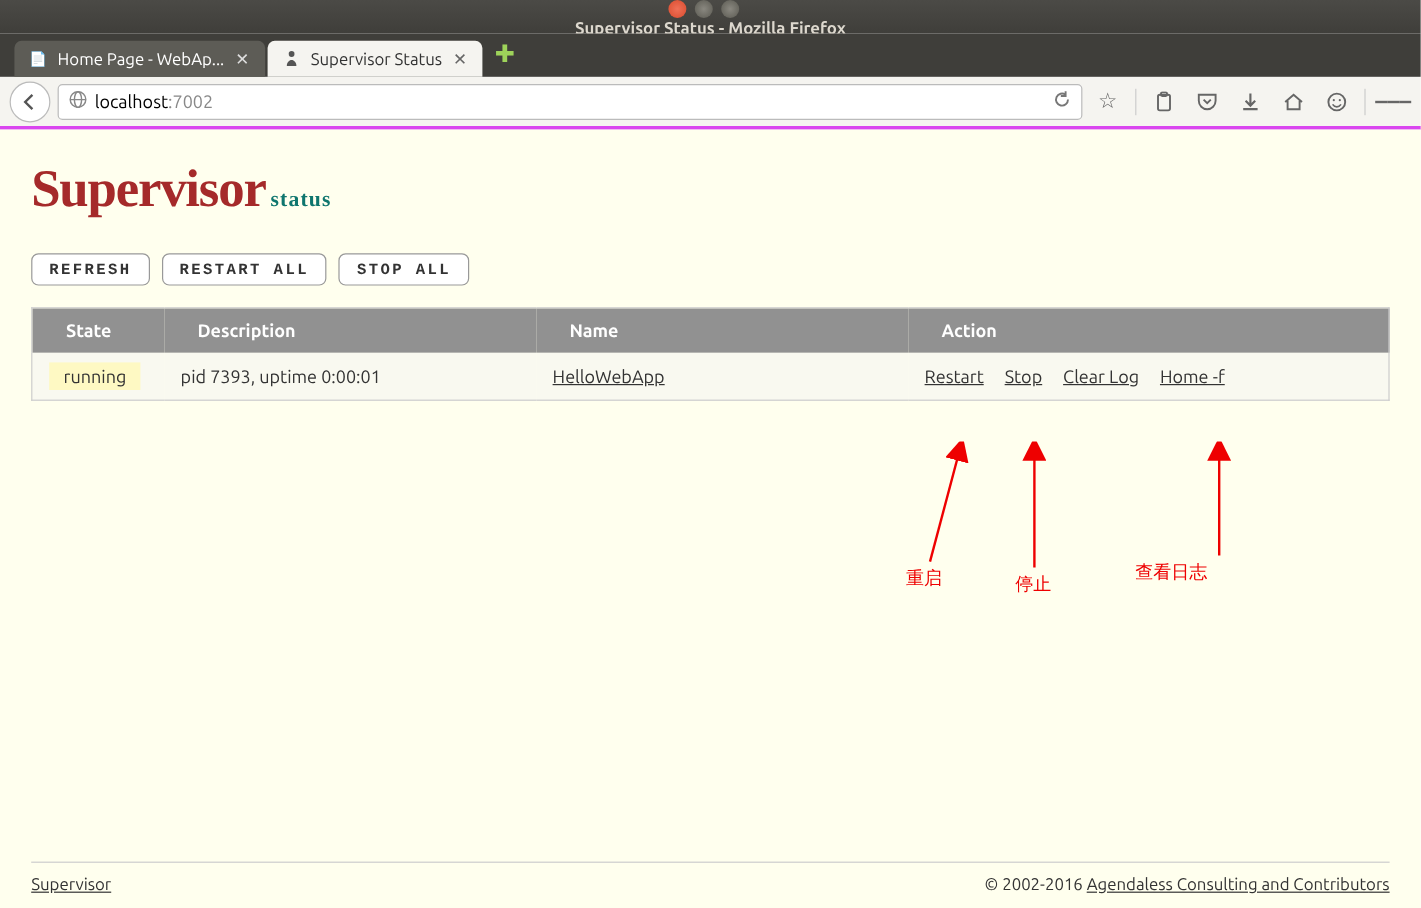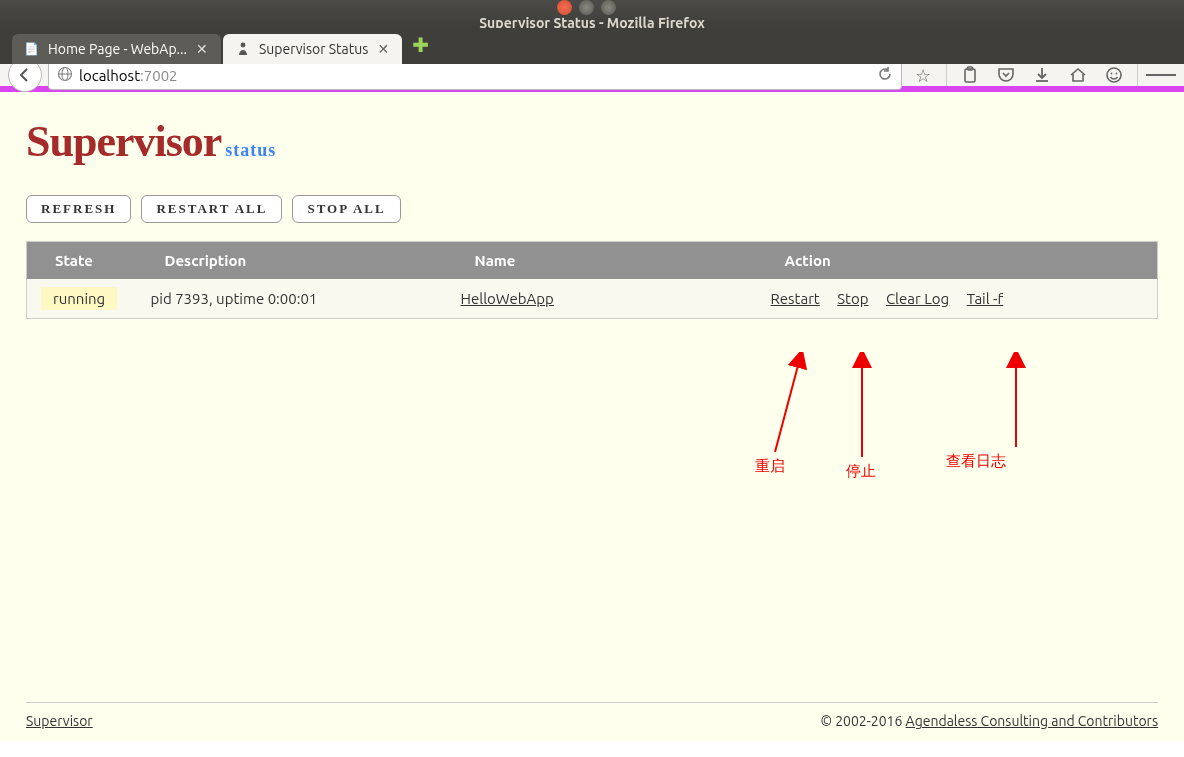--- a/index.html
+++ b/index.html
@@ -16,42 +16,42 @@
 .tabstrip { background: #3f3e3a; height: 36px; display: flex; align-items: flex-end; padding: 0 12px; position: relative; }
 .tab { height: 30px; display: flex; align-items: center; padding: 0 12px; color: #fff; font-size: 14px; border-radius: 6px 6px 0 0; position: relative; margin-right: 2px; gap: 8px; }
 .tab.inactive { background: #5d5c56; }
 .tab.active { background: #f5f4f0; color: #333; }
 .tab-close { width: 14px; height: 14px; display: inline-flex; align-items: center; justify-content: center; font-size: 14px; color: #666; cursor: pointer; }
 .tab.inactive .tab-close { color: #ddd; }
 .favicon { width: 16px; height: 16px; display: inline-flex; align-items: center; justify-content: center; font-size: 12px; }
 .newtab { color: #9ed35a; font-size: 20px; font-weight: bold; margin-left: 8px; cursor: pointer; align-self: center; padding-bottom: 2px; }
 
 
-.navbar { background: #f5f4f0; height: 28px; border-bottom: 6px solid #d946ef; display: flex; align-items: center; padding: 0 8px; gap: 6px; }
+.navbar { background: #f5f4f0; height: 44px; border-bottom: 3px solid #d946ef; display: flex; align-items: center; padding: 0 8px; gap: 6px; }
 .nav-btn { width: 30px; height: 30px; border: 1px solid #bbb; border-radius: 4px; background: #fff; display: flex; align-items: center; justify-content: center; color: #666; cursor: pointer; }
 .back-btn { border-radius: 50%; width: 34px; height: 34px; }
 .urlbar, .searchbar { border: 1px solid #bbb; border-radius: 4px; background: #fff; height: 30px; display: flex; align-items: center; padding: 0 8px; }
 .urlbar { flex: 1; }
 .url-input { border: none; outline: none; flex: 1; font-size: 15px; }
 .url-host { color: #000; }
 .url-port { color: #888; }
 .globe { color: #888; margin-right: 6px; }
 .reload-icon { color: #888; margin-left: 6px; cursor: pointer; }
 .searchbar { width: 200px; gap: 6px; }
 .search-input { border: none; outline: none; flex: 1; font-size: 14px; color: #888; }
 .toolbar-icon { width: 30px; height: 30px; display: flex; align-items: center; justify-content: center; color: #666; cursor: pointer; font-size: 18px; }
 .hamburger div { width: 16px; height: 2px; background: #666; margin: 2px 0; }
 
 
 .page { background: #FFFFEE; padding: 24px 26px; height: calc(757px - 28px - 36px - 44px); position: relative; }
 .logo { font-family: "Times New Roman", serif; font-weight: bold; }
 .logo-main { color: #a52a2a; font-size: 44px; letter-spacing: -1px; }
-.logo-sub { color: #3b82f6; font-size: 18px; margin-left: 4px; letter-spacing: 1px; }
+.logo-sub { color: #0f766e; font-size: 18px; margin-left: 4px; letter-spacing: 1px; }
 .btn-row { margin-top: 28px; display: flex; gap: 10px; }
-.sv-btn { border: 1px solid #999; border-radius: 6px; background: #fff; padding: 5px 14px; font-family: Liberation Serif, serif; font-size: 13px; font-weight: bold; letter-spacing: 2px; cursor: pointer; color: #333; }
+.sv-btn { border: 1px solid #999; border-radius: 6px; background: #fff; padding: 5px 14px; font-family: Liberation Mono, monospace; font-size: 13px; font-weight: bold; letter-spacing: 2px; cursor: pointer; color: #333; }
 
 
 .sv-table { width: 100%; border-collapse: collapse; margin-top: 18px; border: 1px solid #ccc; }
 .sv-table th { background: #919191; color: #fff; text-align: left; padding: 10px 28px; font-weight: bold; font-size: 15px; }
 .sv-table td { padding: 8px 14px; background: #f9f9f0; font-size: 15px; color: #333; }
 .state-badge { background: #fef9c3; color: #333; padding: 3px 12px; display: inline-block; text-align: center; min-width: 70px; }
 .link { color: #333; text-decoration: underline; cursor: pointer; }
 .actions a { margin-right: 14px; }
 
 
@@ -182,21 +182,21 @@
     </thead>
     <tbody>
       <tr>
         <td><span class="state-badge">running</span></td>
         <td>pid 7393, uptime 0:00:01</td>
         <td><a class="link">HelloWebApp</a></td>
         <td class="actions">
           <a class="link">Restart</a>
           <a class="link">Stop</a>
           <a class="link">Clear Log</a>
-          <a class="link">Tail -f</a>
+          <a class="link">Home -f</a>
         </td>
       </tr>
     </tbody>
   </table>
 
   <svg class="arrow" style="left:760px; top:260px;" width="60" height="110">
     <defs>
         <marker id="ah1" markerWidth="10" markerHeight="10" refX="5" refY="5" orient="auto">
           <path d="M0 0 L10 5 L0 10 z" fill="#e00"></path>
         </marker>

